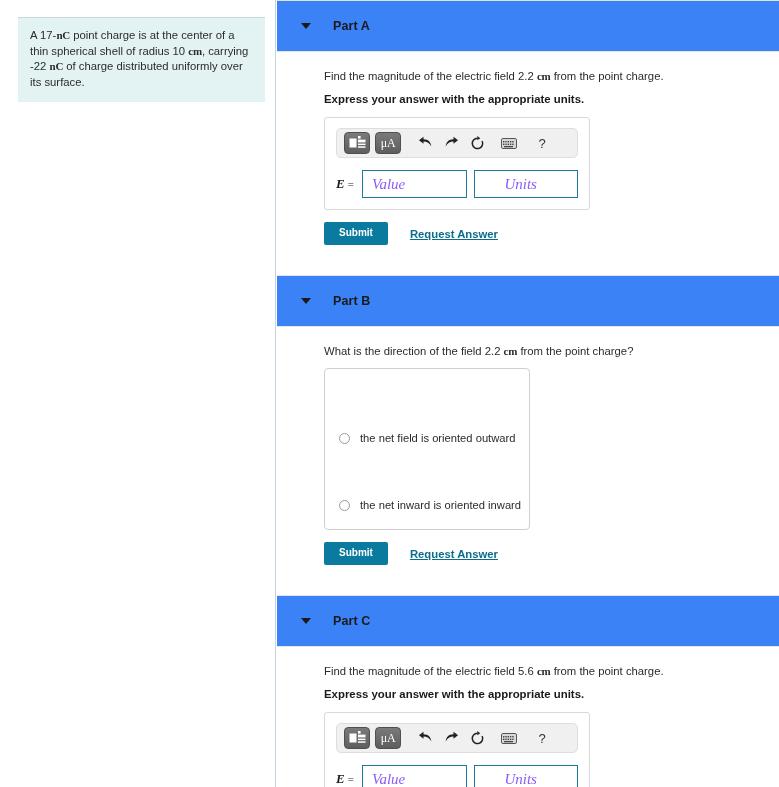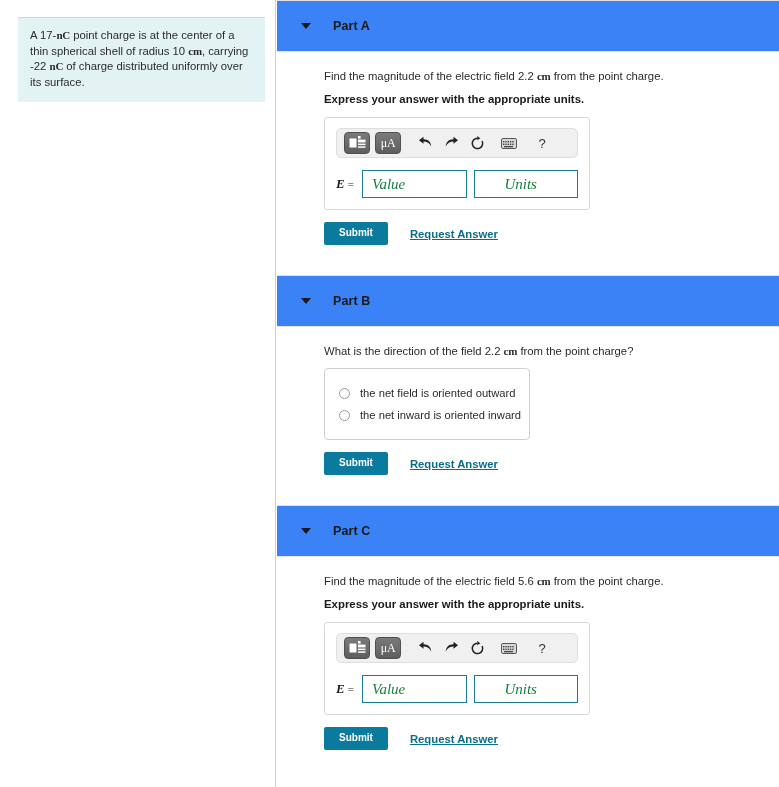--- a/index.html
+++ b/index.html
@@ -206,21 +206,21 @@
     padding-left: 9px;
     cursor: text;
   }
   .field-value { width: 108px; margin-right: 7px; }
   .field-units { width: 106px; }
 
   .placeholder {
     font-family: "Liberation Serif", serif;
     font-style: italic;
     font-size: 15px;
-    color: #15803d;
+    color: #8b5cf6;
   }
   .field-units .placeholder { padding-left: 20px; }
 
   
   .submit-row {
     display: flex;
     align-items: center;
     margin-top: 12px;
   }
 
@@ -253,20 +253,21 @@
     border-radius: 4px;
     background: #ffffff;
     padding: 13px 0 13px 0;
   }
 
   .choice {
     display: flex;
     align-items: center;
     padding: 5px 0 5px 14px;
     cursor: pointer;
+    margin-top: 45px;
   }
 
   .radio {
     width: 11px;
     height: 11px;
     border: 1px solid #9a9a9a;
     border-radius: 50%;
     background: #ffffff;
     margin-right: 10px;
     flex: 0 0 auto;

